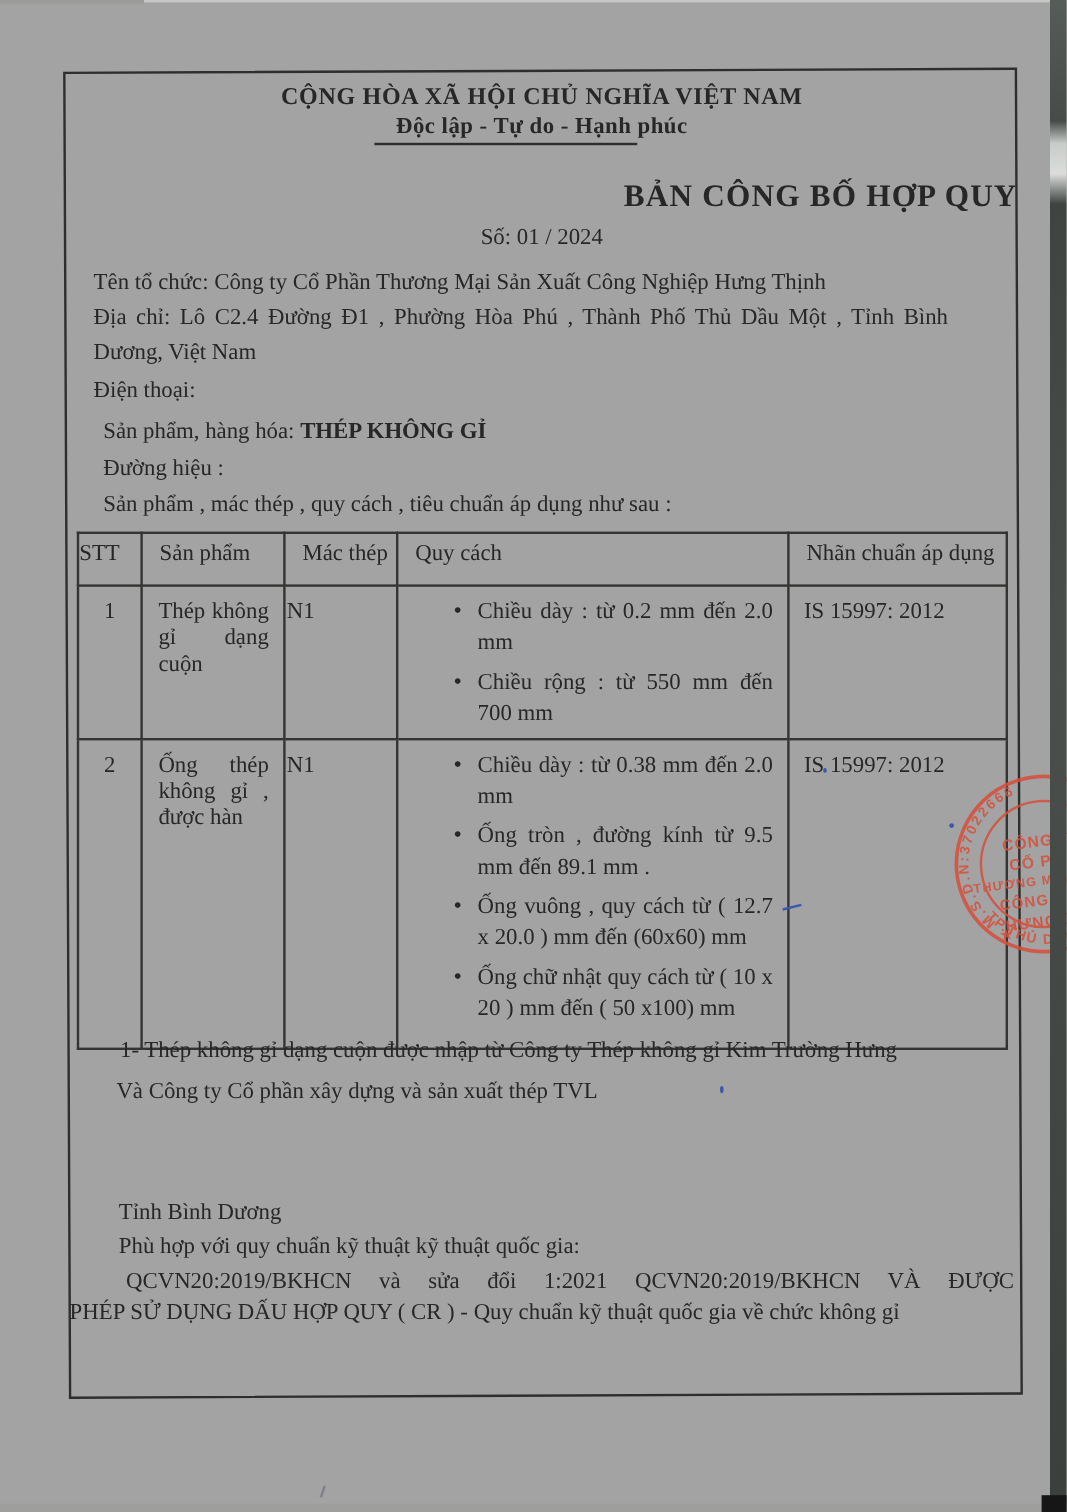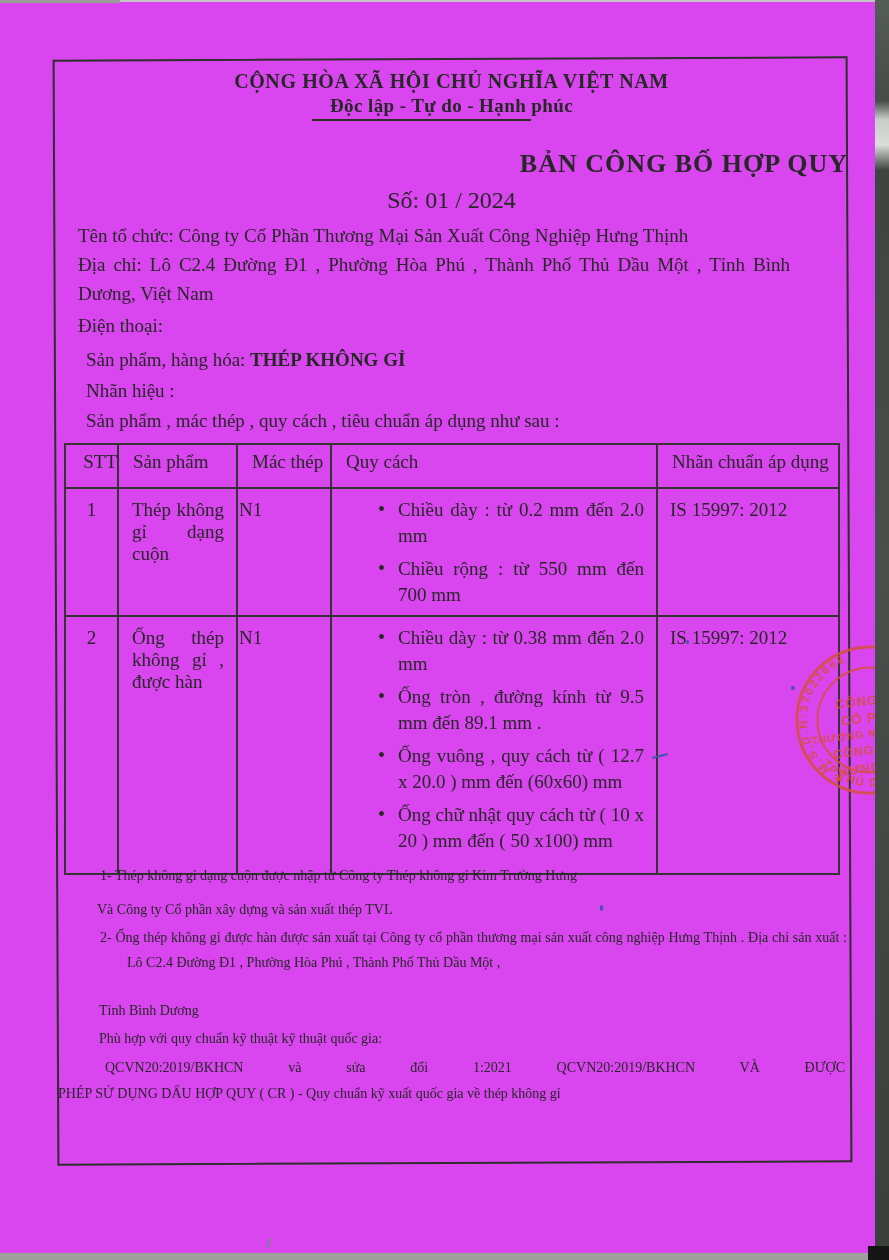--- a/index.html
+++ b/index.html
@@ -1,18 +1,18 @@
 <!DOCTYPE html>
 <html><head>
 <meta charset="utf-8">
 <style>
   html,body { margin:0; padding:0; background:#e8e8e6; }
   .page {
     position:relative; width:889px; height:1260px; margin:0 auto;
-    background:#d946ef; overflow:hidden;
+    background:#a3a3a3; overflow:hidden;
     font-family:"Liberation Serif", serif; color:#272727;
   }
   .abs { position:absolute; }
 
   
   .edge-top { left:0; top:0; width:889px; height:2px; background:#c6c6c4; }
   .edge-top-dark { left:0; top:0; width:120px; height:3px; background:#9b9b99; }
   .edge-right {
     left:875px; top:0; width:14px; height:1260px;
     background:linear-gradient(to bottom,
@@ -28,21 +28,21 @@
     left:55px; top:58px; width:791px; height:1102px;
     border:2px solid #2e2e2c; transform:rotate(-0.25deg);
   }
 
   
   .h-center { left:55px; width:793px; text-align:center; }
   .national-title { top:70px; font-size:20px; font-weight:bold; letter-spacing:0.6px; }
   .motto { top:95px; font-size:19px; font-weight:bold; letter-spacing:0.4px; }
   .motto-underline { left:312px; top:119px; width:219px; height:2px; background:#2c2c2a; }
   .doc-title { top:149px; font-size:26px; font-weight:bold; letter-spacing:1px;text-align:right; }
-  .doc-number { top:187px; font-size:24px; }
+  .doc-number { top:187px; font-size:19px; }
 
   
   .para { font-size:19px; line-height:29px; }
   .p-org   { left:78px; top:221px; width:760px; }
   .p-addr  { left:78px; top:250px; width:712px; text-align:justify; }
   .p-phone { left:78px; top:311px; }
   .p-prod  { left:86px; top:345px; }
   .p-brand { left:86px; top:376px; }
   .p-intro { left:86px; top:406px; }
   .bold { font-weight:bold; }
@@ -50,39 +50,39 @@
   
   table.spec {
     position:absolute; left:64px; top:443px; width:774px;
     border-collapse:collapse; table-layout:fixed;
     font-size:19px;
   }
   table.spec th, table.spec td {
     border:2px solid #343432; font-weight:normal; vertical-align:top;
   }
   table.spec th { height:36px; text-align:left; padding:6px 0 0 14px; }
-  table.spec th.c-stt { text-align:right; padding-left:0; }
+  table.spec th.c-stt { text-align:left; padding-left:0; }
   td.c-stt { text-align:center; padding-top:10px; }
   td.c-sp  { padding:10px 12px 16px 13px; text-align:justify; }
   td.c-mt  { padding-top:10px; }
   td.c-qc  { padding:8px 12px 0 44px; }
   td.c-tc  { padding:10px 6px 0 12px; }
   .row1 td { height:98px; }
   .row2 td { height:230px; }
   ul.bullets { margin:0; padding:0; list-style:none; }
   ul.bullets li {
     position:relative; padding-left:22px; margin:0 0 7px 0;
     line-height:26px; text-align:justify;
   }
   ul.bullets li::before {
     content:"\2022"; position:absolute; left:2px; top:-1px; font-size:20px;
   }
 
   
-  .note { font-size:14px; line-height:26px; }
+  .note { font-size:19px; line-height:26px; }
   .n1a { left:100px; top:863px; width:745px; }
   .n1b { left:97px;  top:897px; width:745px; }
   .n2  { left:100px; top:925px; width:747px; padding-left:27px; text-indent:-27px;
          box-sizing:border-box; text-align:justify; line-height:25px; }
   .n2tail { left:99px; top:998px; }
   .conf-intro { left:99px; top:1026px; }
   .conf-l1 { left:105px; top:1055px; width:740px; text-align:justify; text-align-last:justify; }
   .conf-l2 { left:58px;  top:1081px; width:788px; }
 
   
@@ -106,21 +106,21 @@
   <div class="abs h-center national-title">CỘNG HÒA XÃ HỘI CHỦ NGHĨA VIỆT NAM</div>
   <div class="abs h-center motto">Độc lập - Tự do - Hạnh phúc</div>
   <div class="abs motto-underline"></div>
   <div class="abs h-center doc-title">BẢN CÔNG BỐ HỢP QUY</div>
   <div class="abs h-center doc-number">Số: 01 / 2024</div>
 
   <div class="abs para p-org">Tên tổ chức: Công ty Cổ Phần Thương Mại Sản Xuất Công Nghiệp Hưng Thịnh</div>
   <div class="abs para p-addr">Địa chỉ: Lô C2.4 Đường Đ1 , Phường Hòa Phú , Thành Phố Thủ Dầu Một , Tỉnh Bình Dương, Việt Nam</div>
   <div class="abs para p-phone">Điện thoại:</div>
   <div class="abs para p-prod"><span>Sản phẩm, hàng hóa: </span><span class="bold">THÉP KHÔNG GỈ</span></div>
-  <div class="abs para p-brand">Nhãn hiệu :</div>
+  <div class="abs para p-brand">Đường hiệu :</div>
   <div class="abs para p-intro">Sản phẩm , mác thép , quy cách , tiêu chuẩn áp dụng như sau :</div>
 
   <table class="spec">
     <colgroup>
       <col style="width:53px">
         <col style="width:119px">
         <col style="width:94px">
         <col style="width:326px">
         <col style="width:182px">
     </colgroup>
@@ -158,25 +158,24 @@
             <li>Ống chữ nhật quy cách từ ( 10 x 20 ) mm đến ( 50 x100) mm</li>
           </ul>
         </td>
         <td class="c-tc">IS 15997: 2012</td>
       </tr>
     </tbody>
   </table>
 
   <div class="abs note n1a">1- Thép không gỉ dạng cuộn được nhập từ Công ty Thép không gỉ Kim Trường Hưng</div>
   <div class="abs note n1b">Và Công ty Cổ phần xây dựng và sản xuất thép TVL</div>
-  <div class="abs note n2">2- Ống thép không gỉ được hàn được sản xuất tại Công ty cổ phần thương mại sản xuất công nghiệp Hưng Thịnh . Địa chỉ sản xuất : Lô C2.4 Đường Đ1 , Phường Hòa Phú , Thành Phố Thủ Dầu Một ,</div>
   <div class="abs note n2tail">Tỉnh Bình Dương</div>
   <div class="abs note conf-intro">Phù hợp với quy chuẩn kỹ thuật kỹ thuật quốc gia:</div>
   <div class="abs note conf-l1">QCVN20:2019/BKHCN và sửa đổi 1:2021 QCVN20:2019/BKHCN VÀ ĐƯỢC</div>
-  <div class="abs note conf-l2">PHÉP SỬ DỤNG DẤU HỢP QUY ( CR ) -  Quy chuẩn kỹ xuất quốc gia về thép không gỉ</div>
+  <div class="abs note conf-l2">PHÉP SỬ DỤNG DẤU HỢP QUY ( CR ) -  Quy chuẩn kỹ thuật quốc gia về chức không gỉ</div>
 
   <div class="abs stamp">
     <svg width="210" height="210" viewBox="0 0 210 210">
       <g opacity="0.86" transform="rotate(-4 100 100)" font-family="Liberation Sans, sans-serif" font-weight="bold" fill="#d6503c">
         <circle cx="100" cy="100" r="73" fill="none" stroke="#d6503c" stroke-width="3"></circle>
         <circle cx="100" cy="100" r="52.5" fill="none" stroke="#d6503c" stroke-width="2"></circle>
         <path id="ringPath" d="M 100 163 A 63 63 0 1 1 100 37 A 63 63 0 1 1 100 163" fill="none"></path>
         <path id="arcBottom" d="M 42 128 A 63 63 0 0 0 158 128" fill="none"></path>
         <text font-size="11.5" letter-spacing="2">
           <textPath href="#ringPath" startOffset="30">★  M.S.D.N:37022666</textPath>

